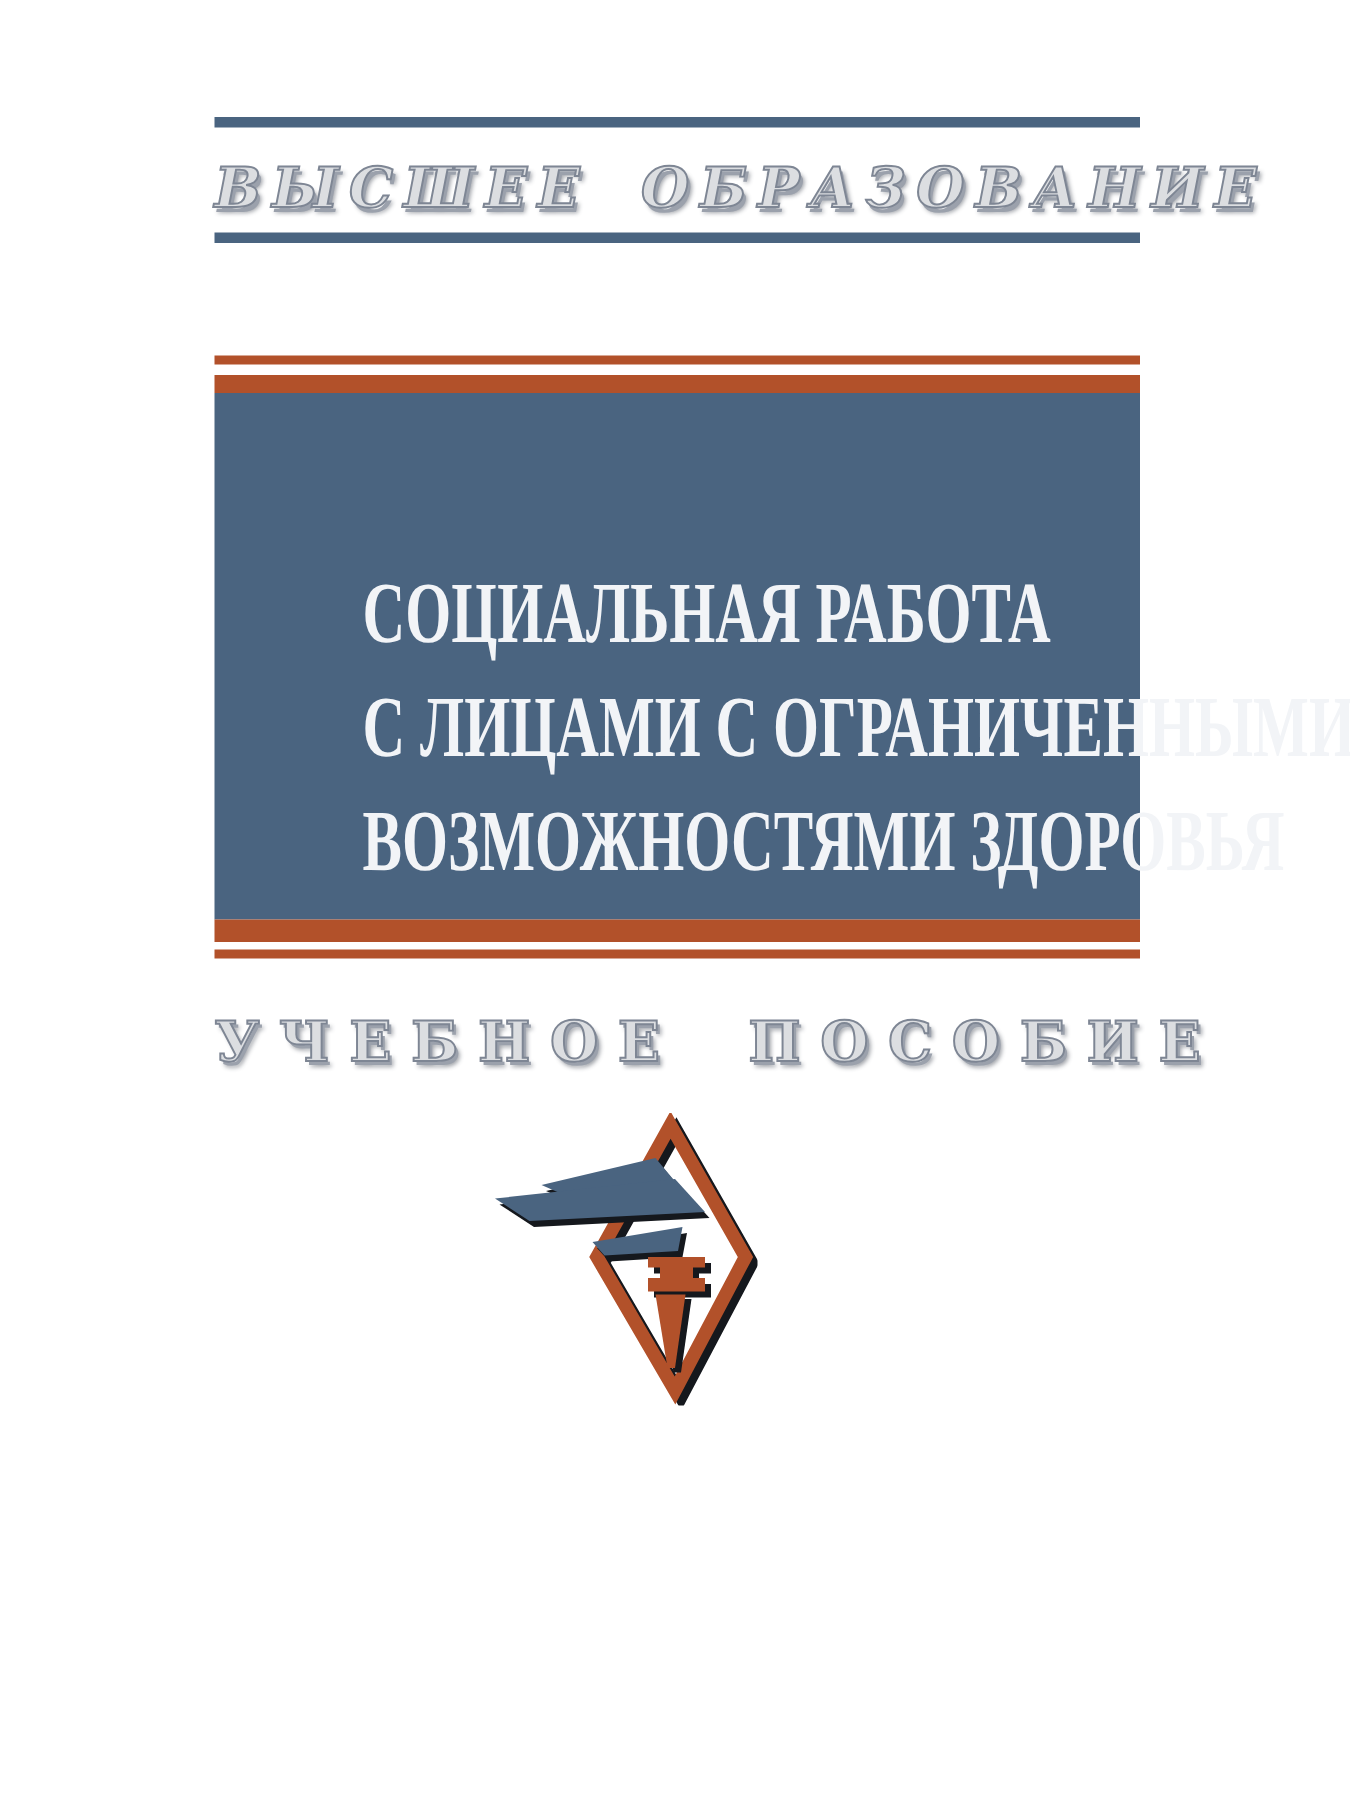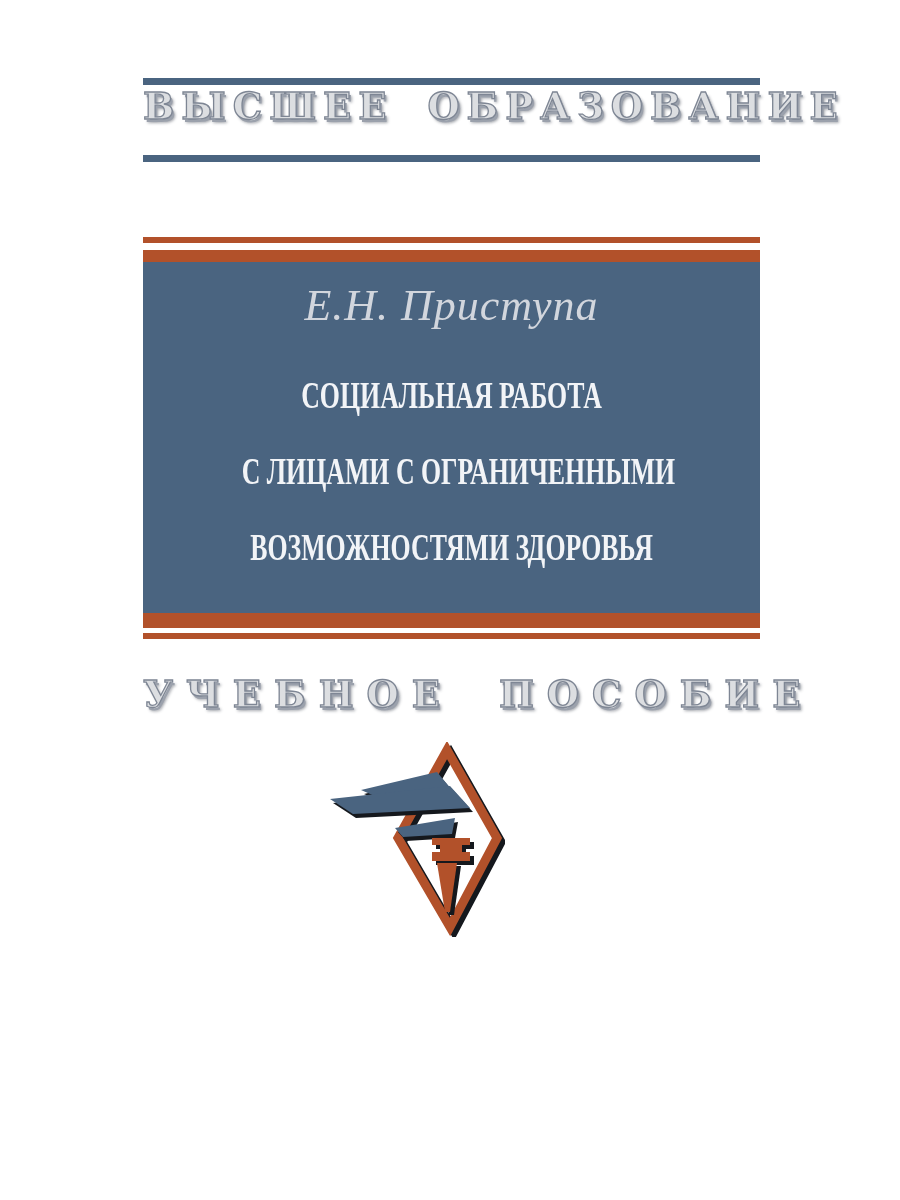--- a/index.html
+++ b/index.html
@@ -25,46 +25,46 @@
     position:absolute;left:143px;width:617px;
     text-align:center;
     font-family:"DejaVu Serif","Liberation Serif",serif;
     font-weight:700;
     font-size:37px;
     color:#dcdee1;
     -webkit-text-stroke:1.3px #7e8694;
     text-shadow:2px 3px 0 #9ba1ac, 3px 4px 3px rgba(45,52,65,0.45);
     white-space:nowrap;
   }
-  .series-band{top:85px;line-height:42px;letter-spacing:7px;word-spacing:14px;}
+  .series-band{top:104px;line-height:42px;letter-spacing:7px;word-spacing:14px;font-style:italic;}
   .subtitle-band{top:672px;line-height:44px;letter-spacing:13px;word-spacing:20px;}
 
   .blue-box{
     position:absolute;left:143px;top:262px;
     width:617px;height:351px;
     background:#4a6480;
   }
   .author{
     position:absolute;top:18px;left:0;width:100%;
     text-align:center;
     font-family:"Liberation Serif",serif;
     font-style:italic;
     font-weight:400;
     font-size:44px;
     line-height:52px;
     letter-spacing:1px;
     color:#d2d6dd;
   }
   .title{
-    position:absolute;top:95px;left:0;width:100%;
+    position:absolute;top:109px;left:0;width:100%;
     text-align:center;
     color:#f2f4f7;
     font-family:"Liberation Serif",serif;
     font-weight:700;
-    font-size:38px;
+    font-size:58px;
     line-height:76px;
   }
   .title-line{
     display:block;
     white-space:nowrap;
     transform:scaleX(0.68);
     transform-origin:50% 50%;
   }
   .logo{
     position:absolute;left:325px;top:742px;
@@ -79,21 +79,20 @@
   <div class="bar blue-bar top"></div>
 
   <div class="band-text series-band">ВЫСШЕЕ ОБРАЗОВАНИЕ</div>
 
   <div class="bar blue-bar bottom"></div>
 
   <div class="bar rust-line upper"></div>
   <div class="bar rust-bar upper"></div>
 
   <div class="blue-box">
-    <div class="author">Е.Н. Приступа</div>
     <div class="title">
       <span class="title-line">СОЦИАЛЬНАЯ РАБОТА</span>
       <span class="title-line">С ЛИЦАМИ С ОГРАНИЧЕННЫМИ</span>
       <span class="title-line">ВОЗМОЖНОСТЯМИ ЗДОРОВЬЯ</span>
     </div>
   </div>
 
   <div class="bar rust-bar lower"></div>
   <div class="bar rust-line lower"></div>
 

